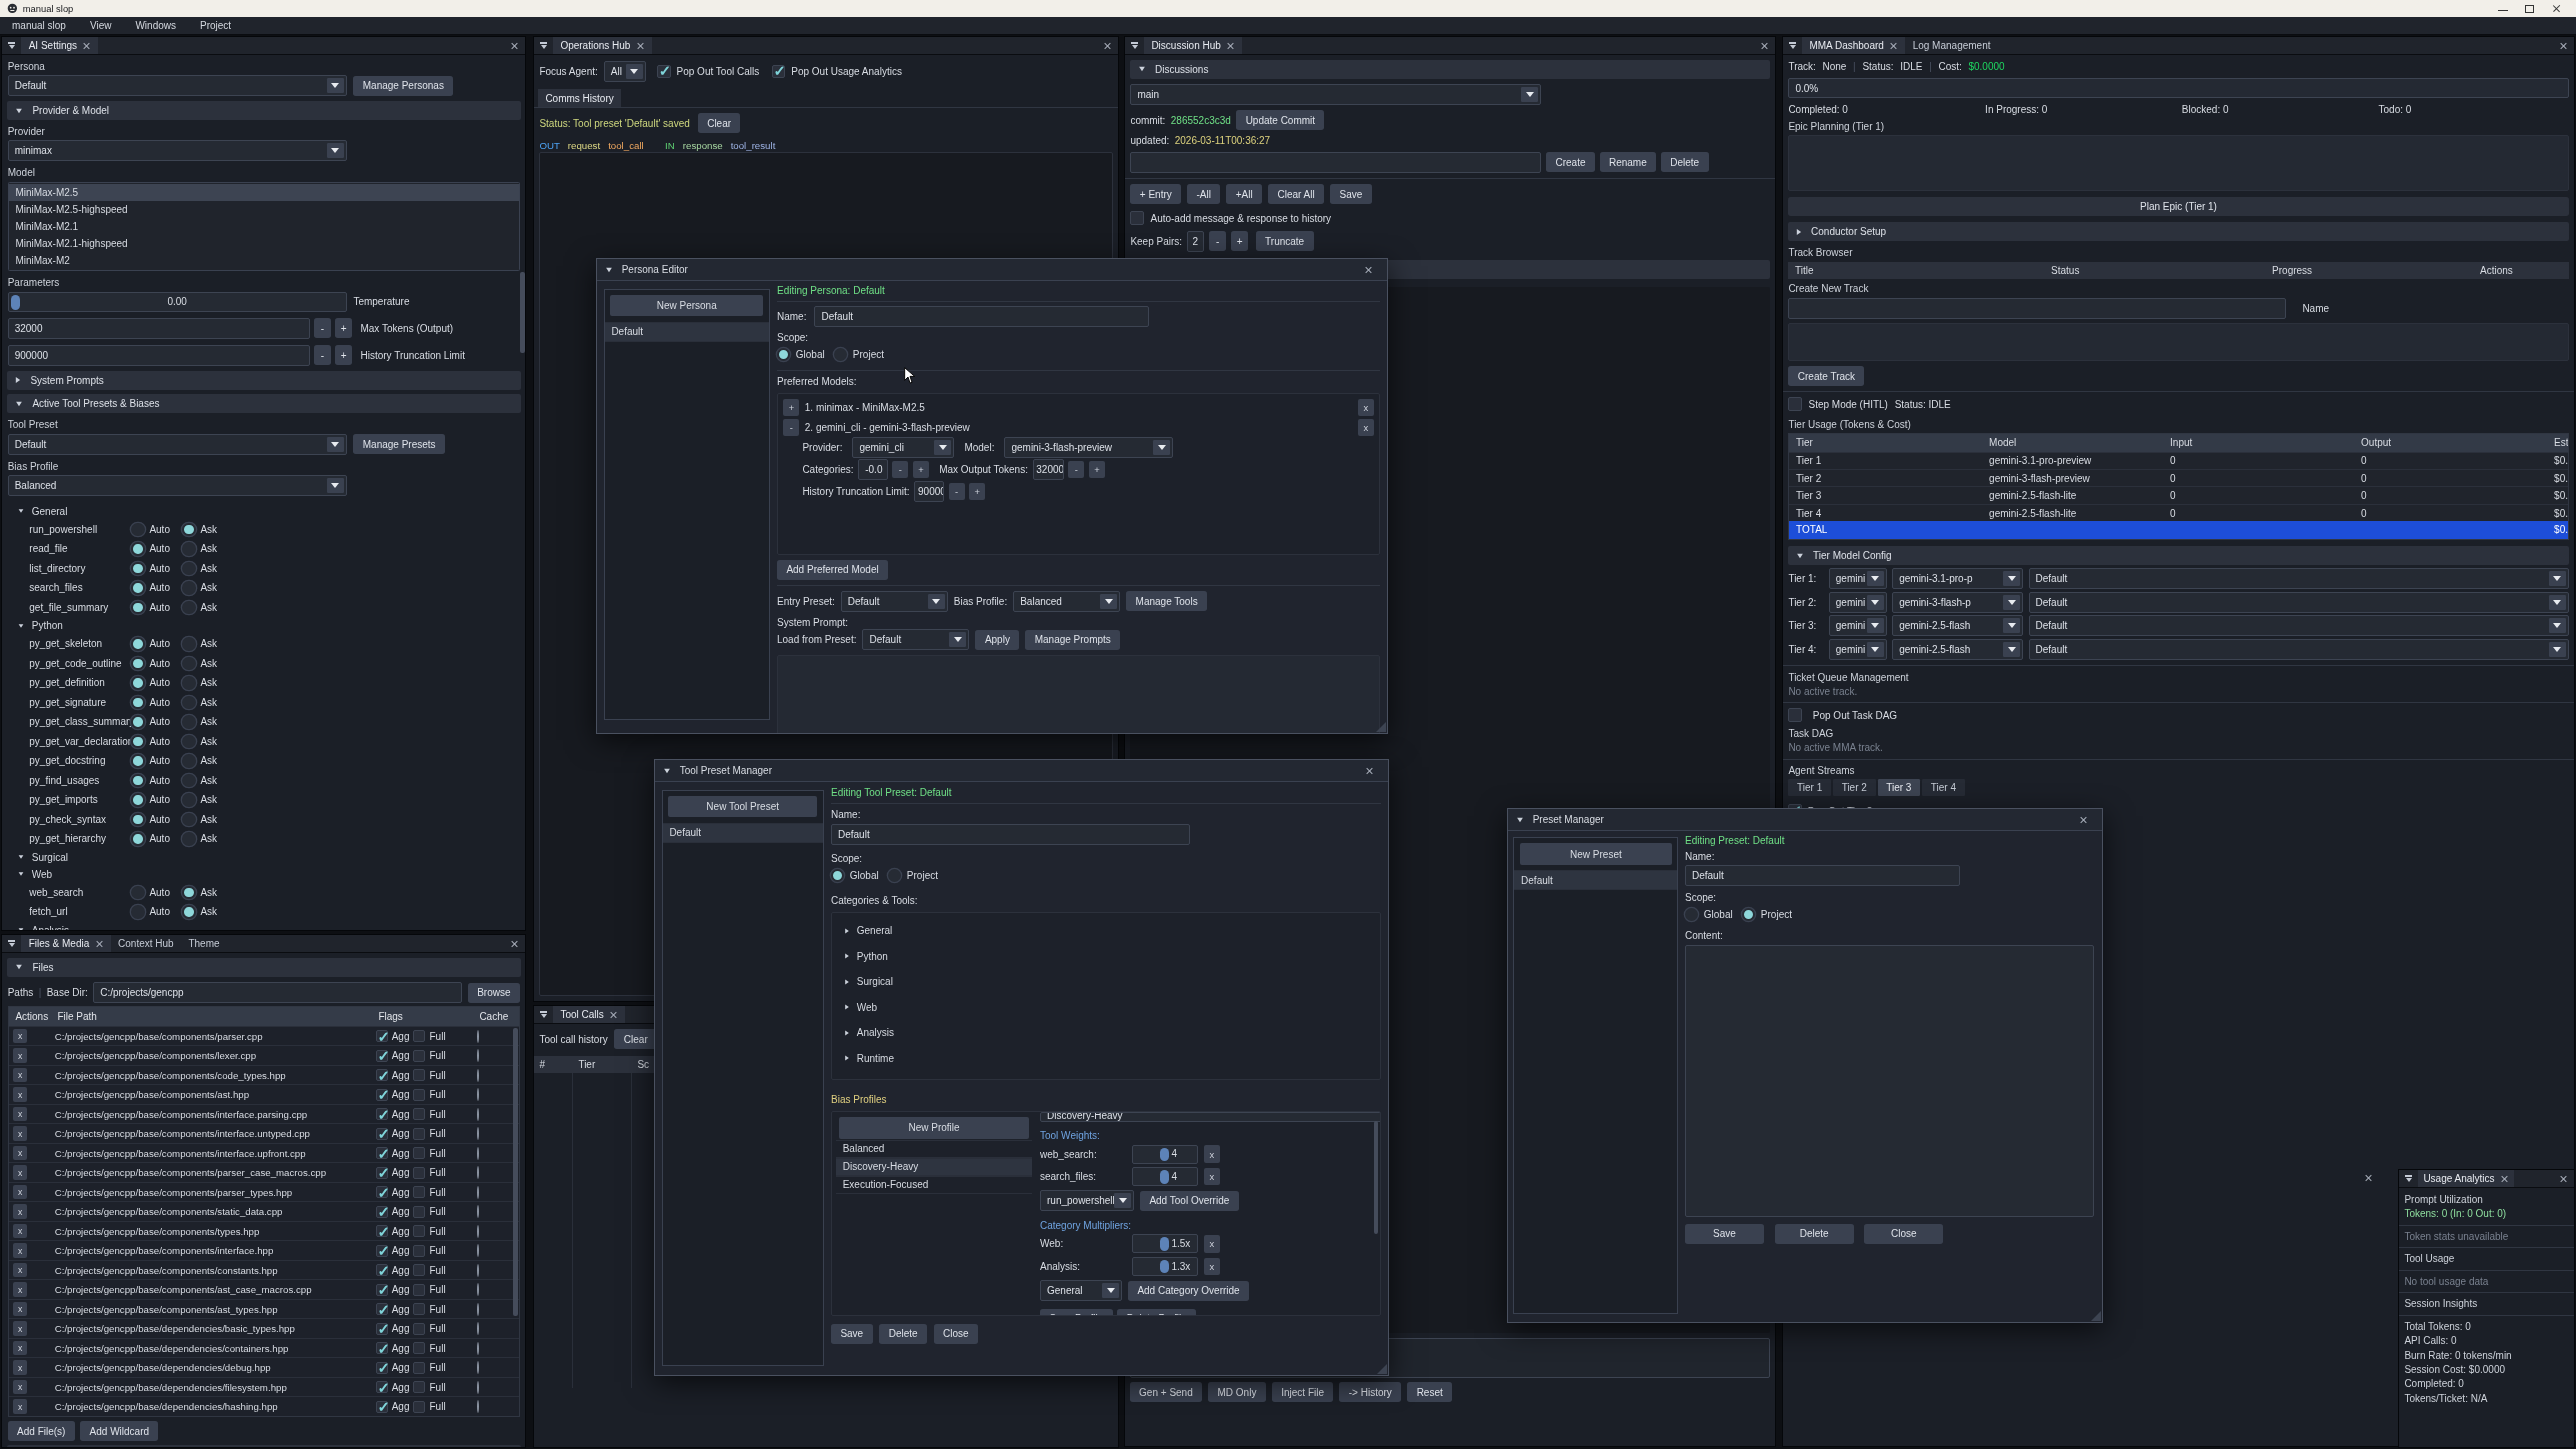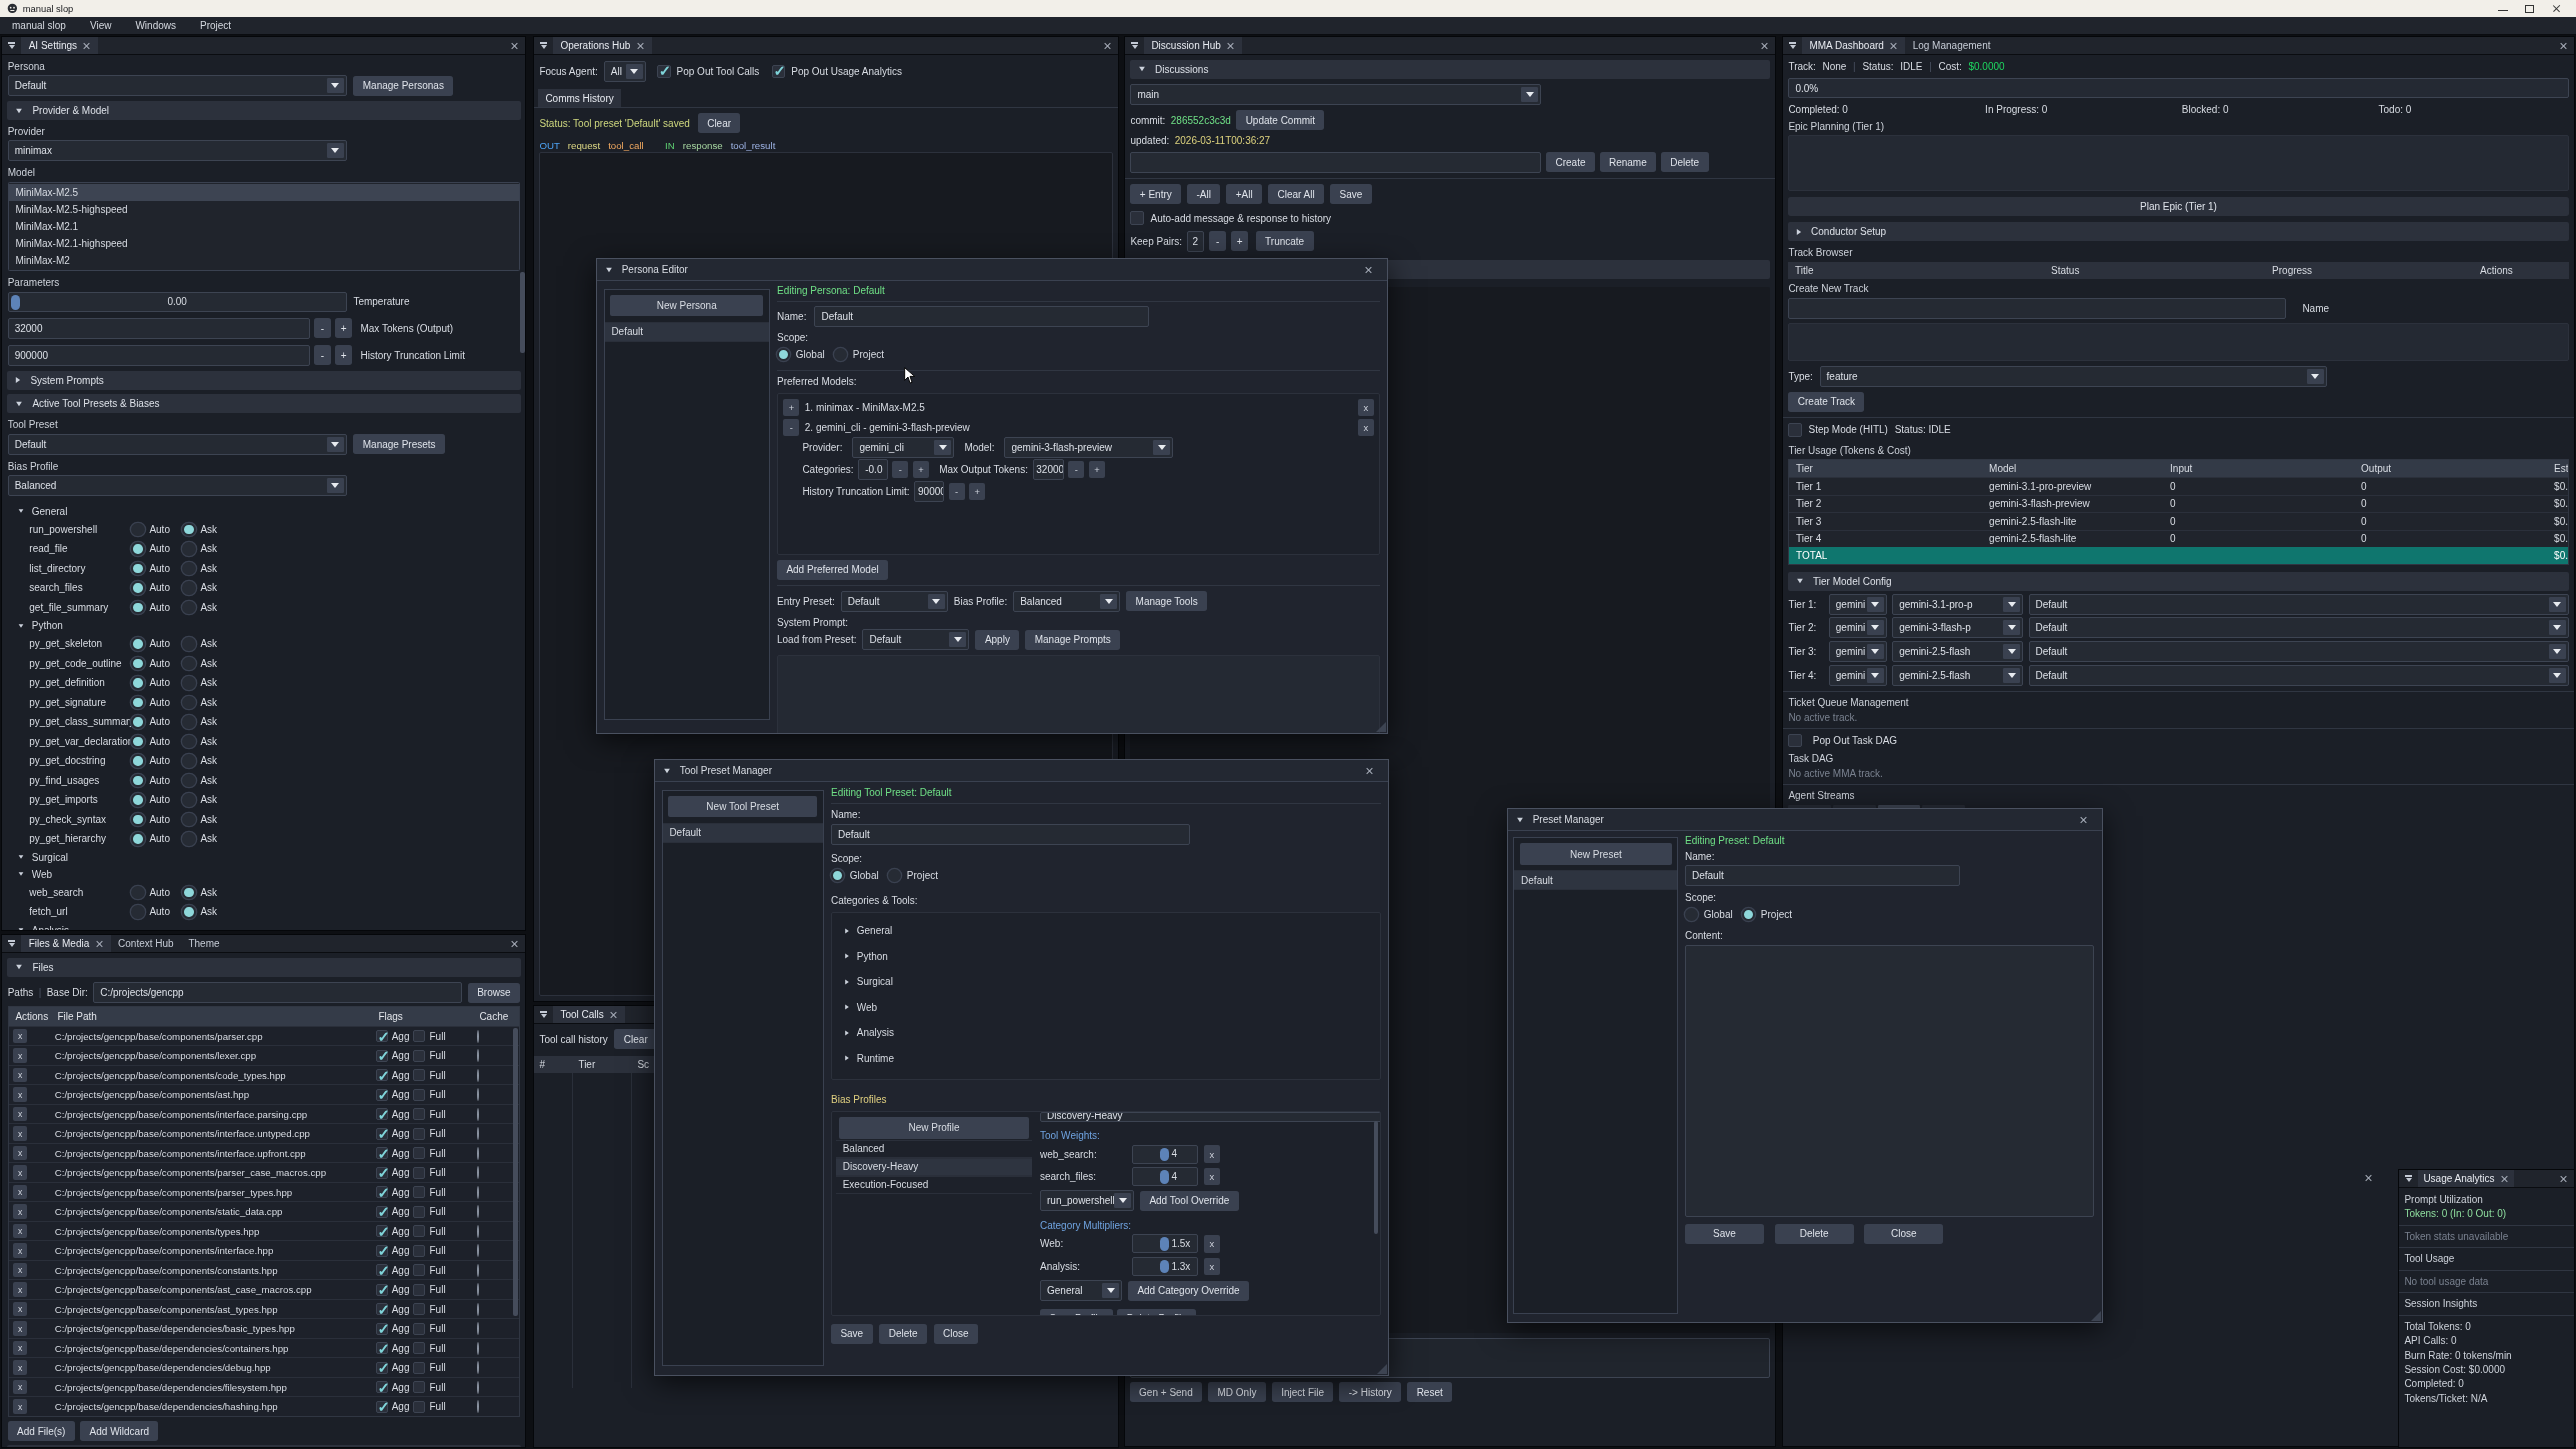--- a/index.html
+++ b/index.html
@@ -75,21 +75,21 @@
   .xbtn{width:14.8px;height:14.8px;background:#3a4150;border-radius:2px;display:flex;align-items:center;justify-content:center;
     color:#cfd4dd;font-size:8.7px;}
   .fflags{display:flex;align-items:center;gap:4px;}
   .fflags .chk{width:12px;height:12px;}
   .cache-o{width:8.7px;height:8.7px;border-radius:50%;border:1px solid #8b93a1;}
   
   .ttable{margin:2.7px 5.4px 0;border:0.7px solid #303642;}
   .thead,.trow,.totrow{display:grid;grid-template-columns:193px 181px 191px 193px 1fr;align-items:center;height:17.4px;}
   .thead{background:#333a47;} .trow{background:#20242c;border-top:0.7px solid #2b303b;}
   .thead>div,.trow>div,.totrow>div{padding-left:6.7px;overflow:hidden;white-space:nowrap;}
-  .totrow{background:#0f766e;color:#fff;}
+  .totrow{background:#1d4ed8;color:#fff;}
   .tbhead{display:grid;grid-template-columns:256px 221px 208px 1fr;height:17.4px;background:#2c313c;align-items:center;margin:2.7px 5.4px 0;}
   .tbhead>div{padding-left:6.7px;}
   .cfgrow{display:flex;align-items:center;gap:5.4px;margin:2.7px 5.4px 0;}
   .stab{height:17.4px;padding:0 8.7px;background:#262b35;display:inline-flex;align-items:center;color:#c6ccd6;border-radius:1.3px;}
   .stab.active{background:#3d4452;color:#e8ebf1;}
   
   .dialog{position:absolute;background:#20242e;border:0.7px solid #4a5160;box-shadow:0 6.7px 27px rgba(0,0,0,.65);z-index:10;overflow:hidden;}
   .dlg-title{height:22px;background:#232832;border-bottom:0.7px solid #3a4150;display:flex;align-items:center;gap:8.7px;padding:0 8px;}
   .dlg-side{position:absolute;background:#1b1f27;border:0.7px solid #3a4150;}
   .side-btn{margin:5.4px;height:21.5px;background:#3a4150;border-radius:2px;display:flex;align-items:center;justify-content:center;}
@@ -920,27 +920,20 @@
       <div>Status</div>
       <div>Progress</div>
       <div>Actions</div>
     </div>
   <div class="lbl" style="margin-top:4px;">Create New Track</div>
   <div class="row" style="gap:16px;">
     <div class="inp" style="width:498px;"></div>
     <span>Name</span>
   </div>
   <div class="darkarea" style="margin:4.7px 5.4px 0;height:38px;background:#242933;"></div>
-  <div class="row" style="margin-top:4.7px;gap:6.7px;">
-    <span>Type:</span>
-    <div class="dd" style="width:507px;">
-        <span>feature</span>
-        <span class="arr"></span>
-      </div>
-  </div>
   <div class="row" style="margin-top:4.7px;">
       <div class="btn">Create Track</div>
     </div>
   <div class="hr"></div>
   <div class="row" style="gap:6.7px;">
     <span class="chk"></span>
     <span>Step Mode (HITL)</span>
     <span>Status: IDLE</span>
   </div>
   <div class="lbl" style="margin-top:8px;">Tier Usage (Tokens &amp; Cost)</div>

